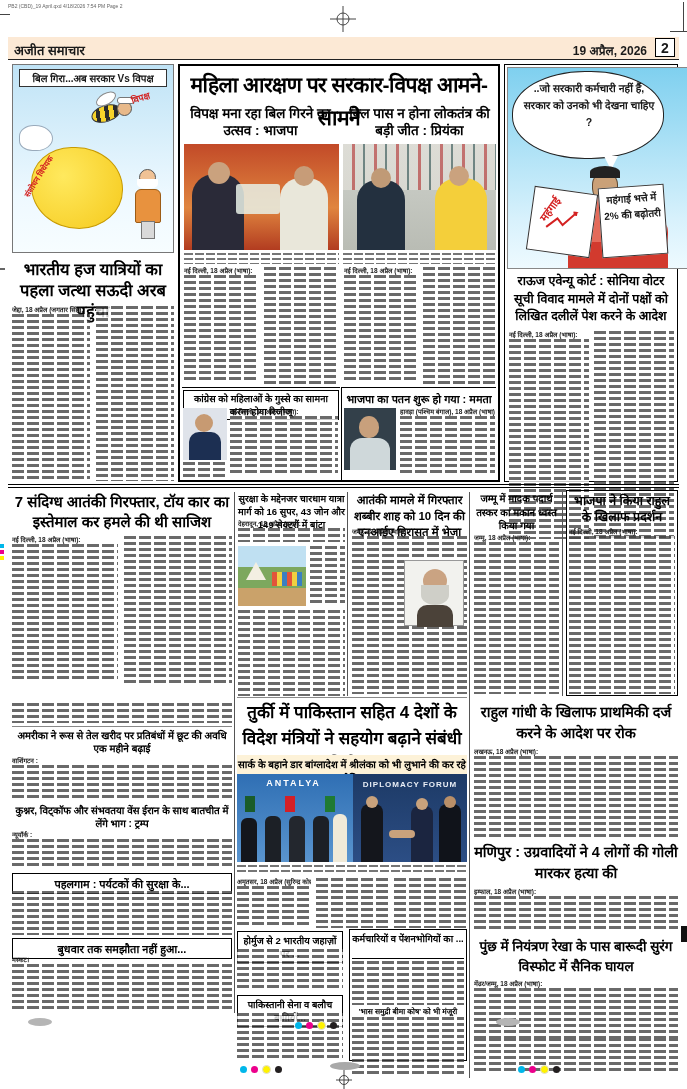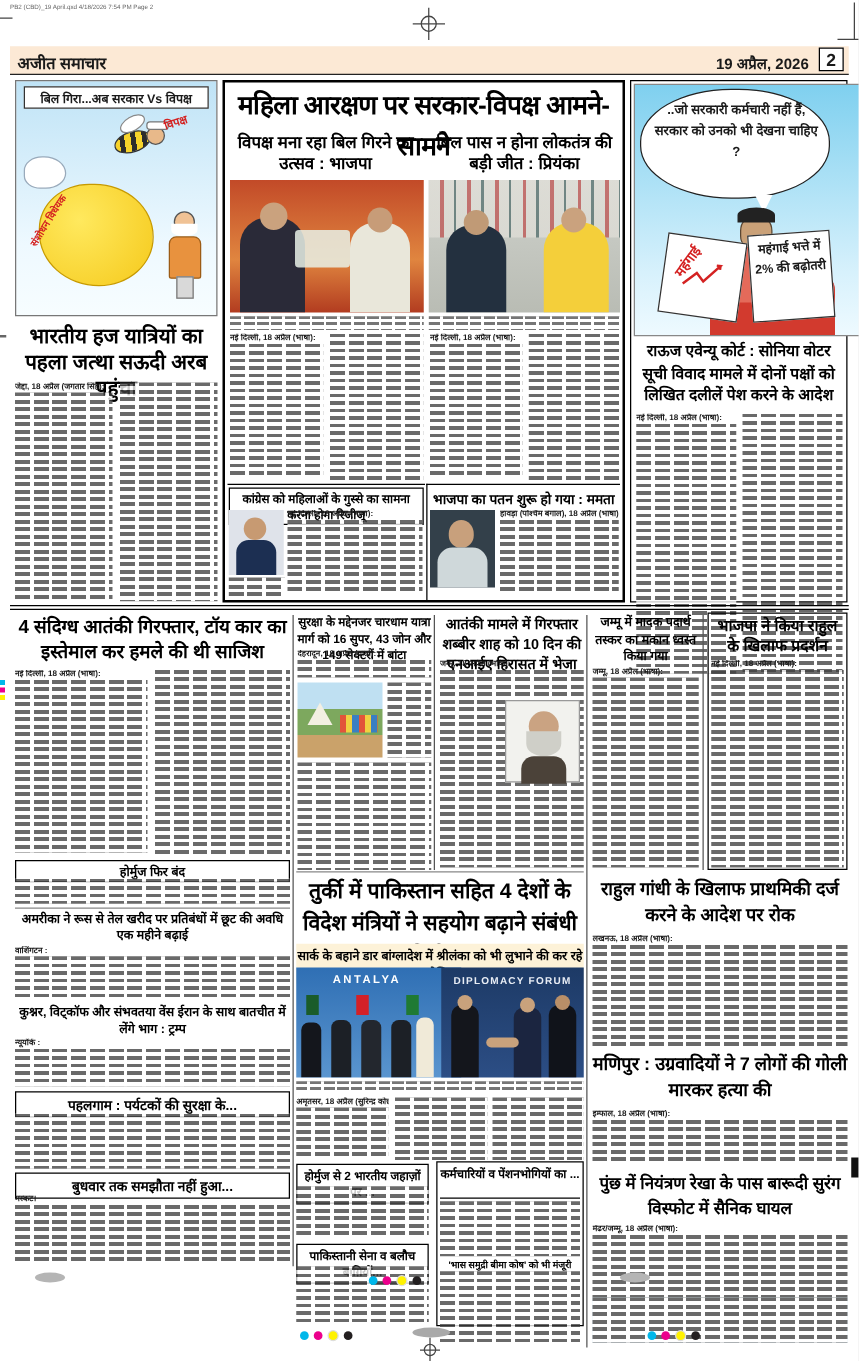--- a/index.html
+++ b/index.html
@@ -158,28 +158,27 @@
     <div class="c sim" style="left:89px;top:266px;width:80px;height:210px;"></div>
   </div>
 
   <div class="c" style="left:8px;top:484px;width:671px;height:4px;border-top:1px solid #000;border-bottom:1px solid #000;"></div>
 
   <div class="vr" style="left:234px;top:492px;height:521px;"></div>
   <div class="vr" style="left:347px;top:492px;height:204px;"></div>
   <div class="vr" style="left:469px;top:492px;height:586px;"></div>
   <div class="vr" style="left:562px;top:492px;height:204px;"></div>
 
-  <div class="c hl" style="left:12px;top:492px;width:220px;font-size:15px;line-height:19.5px;">4 संदिग्ध आतंकी गिरफ्तार, टॉय कार का इस्तेमाल कर हमले की थी साजिश</div>
+  <div class="c hl" style="left:12px;top:492px;width:220px;font-size:15px;line-height:19.5px;">7 संदिग्ध आतंकी गिरफ्तार, टॉय कार का इस्तेमाल कर हमले की थी साजिश</div>
   <div class="c" style="left:12px;top:536px;width:106px;height:148px;">
     <div class="dl">नई दिल्ली, 18 अप्रैल (भाषा):</div>
     <div class="sim" style="height:138px;"></div>
   </div>
   <div class="c sim" style="left:124px;top:536px;width:108px;height:148px;"></div>
 
-  <div class="c hl box" style="left:12px;top:688px;width:220px;font-size:10px;padding:1px 0;">होर्मुज फिर बंद</div>
   <div class="c sim" style="left:12px;top:703px;width:220px;height:20px;"></div>
   <div class="hr" style="left:12px;top:726px;width:220px;background:#888;"></div>
 
   <div class="c hl" style="left:12px;top:729px;width:220px;font-size:10px;line-height:13px;">अमरीका ने रूस से तेल खरीद पर प्रतिबंधों में छूट की अवधि एक महीने बढ़ाई</div>
   <div class="c" style="left:12px;top:757px;width:220px;height:44px;">
     <div class="dl">वाशिंगटन :</div>
     <div class="sim" style="height:34px;"></div>
   </div>
 
   <div class="c hl" style="left:12px;top:804px;width:220px;font-size:10px;line-height:13px;">कुश्नर, विट्कॉफ और संभवतया वेंस ईरान के साथ बातचीत में लेंगे भाग : ट्रम्प</div>
@@ -275,21 +274,21 @@
     <div class="sim" style="height:44px;margin-top:2px;"></div>
     <div class="hl" style="font-size:7.5px;margin:1px 0;">'भास समुद्री बीमा कोष' को भी मंजूरी</div>
     <div class="sim" style="height:58px;"></div>
   </div>
 
   <div class="c hl" style="left:474px;top:702px;width:204px;font-size:14.5px;line-height:21px;">राहुल गांधी के खिलाफ प्राथमिकी दर्ज करने के आदेश पर रोक</div>
   <div class="c" style="left:474px;top:748px;width:204px;height:92px;">
     <div class="dl">लखनऊ, 18 अप्रैल (भाषा):</div>
     <div class="sim" style="height:82px;"></div>
   </div>
-  <div class="c hl" style="left:474px;top:842px;width:204px;font-size:14.5px;line-height:21px;">मणिपुर : उग्रवादियों ने 7 लोगों की गोली मारकर हत्या की</div>
+  <div class="c hl" style="left:474px;top:842px;width:204px;font-size:14.5px;line-height:21px;">मणिपुर : उग्रवादियों ने 4 लोगों की गोली मारकर हत्या की</div>
   <div class="c" style="left:474px;top:888px;width:204px;height:46px;">
     <div class="dl">इम्फाल, 18 अप्रैल (भाषा):</div>
     <div class="sim" style="height:36px;"></div>
   </div>
   <div class="c hl" style="left:474px;top:937px;width:204px;font-size:13.5px;line-height:20px;">पुंछ में नियंत्रण रेखा के पास बारूदी सुरंग विस्फोट में सैनिक घायल</div>
   <div class="c" style="left:474px;top:980px;width:204px;height:96px;">
     <div class="dl">मेंढर/जम्मू, 18 अप्रैल (भाषा):</div>
     <div class="sim" style="height:50px;"></div>
     <div class="sim" style="height:36px;background-color:#cdeaf6;"></div>
   </div>

